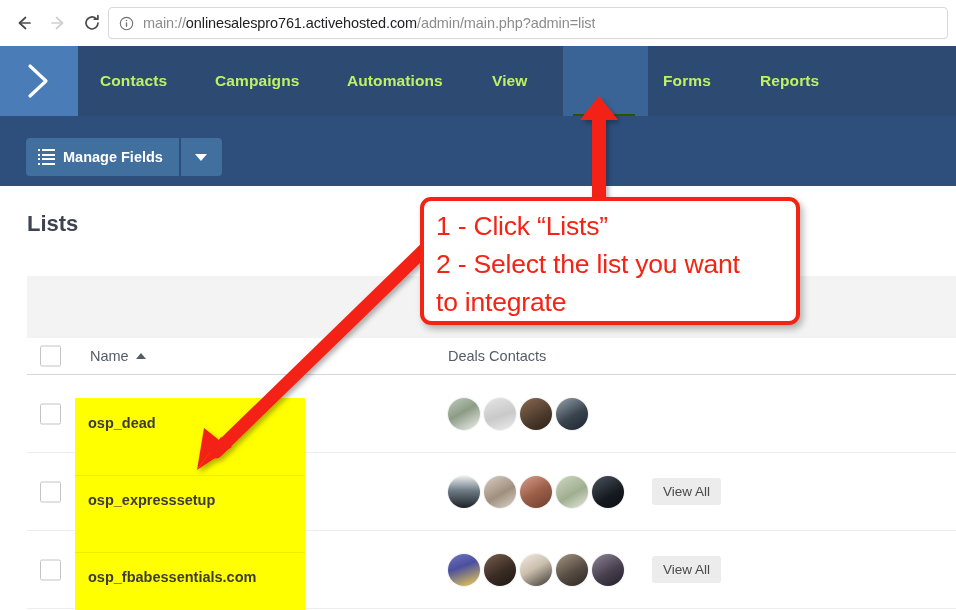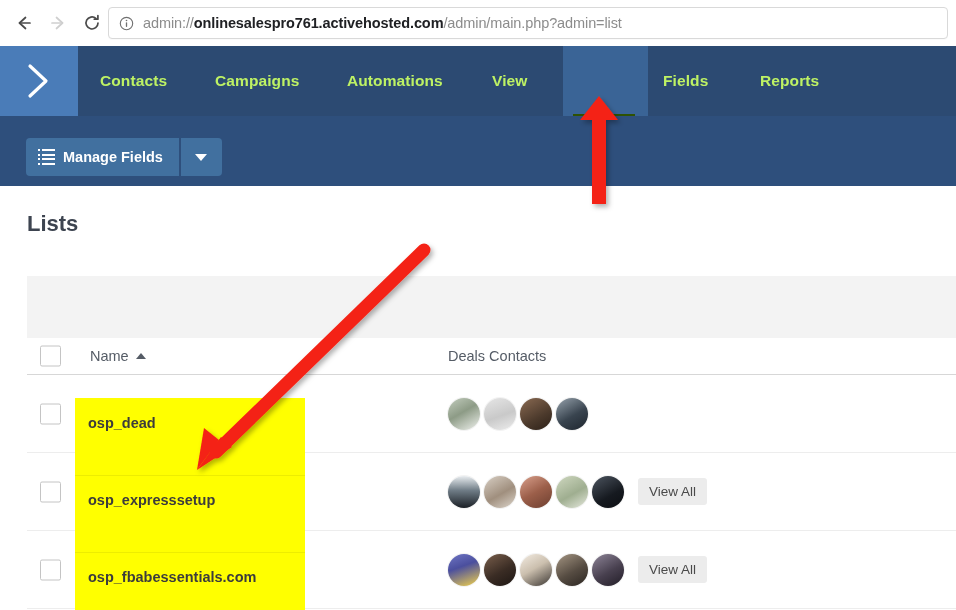--- a/index.html
+++ b/index.html
@@ -25,21 +25,21 @@
   .nav-btn svg{display:block;}
   .omnibox{
     position:absolute;left:108px;top:7px;width:840px;height:32px;
     background:#fff;border:1px solid #d9d9d9;border-radius:4px;
     box-sizing:border-box;display:flex;align-items:center;padding:0 10px;
     box-shadow:0 1px 1px rgba(0,0,0,.02);
   }
   .info-icon{flex:0 0 auto;margin-right:9px;display:flex;align-items:center;}
   .url{font-size:14.5px;letter-spacing:-0.1px;white-space:nowrap;overflow:hidden;}
   .url .dim{color:#8c8c8c;}
-  .url .host{color:#202124;font-weight:700;margin-top:24px;}
+  .url .host{color:#202124;font-weight:400;margin-top:24px;}
 
   
   .appnav{
     position:absolute;left:0;top:46px;width:956px;height:70px;
     background:#2c4a72;
   }
   .logo-block{
     position:absolute;left:0;top:0;width:78px;height:70px;
     background:#4a7cb8;display:flex;align-items:center;justify-content:center;
   }
@@ -119,21 +119,21 @@
   .avatars{
     position:absolute;left:421px;top:50%;transform:translateY(-50%);
     display:flex;align-items:center;gap:4px;
   }
   .avatar{
     width:32px;height:32px;border-radius:50%;overflow:hidden;flex:0 0 auto;
     box-shadow:0 0 0 1px rgba(0,0,0,.05);position:relative;
   }
   .avatar span{position:absolute;inset:0;display:block;}
   .view-all{
-    margin-left:10px;background:#ececec;color:#4a4a4a;font-size:13.5px;
+    margin-left:24px;background:#ececec;color:#4a4a4a;font-size:13.5px;
     padding:6px 11px;border-radius:3px;white-space:nowrap;
   }
 
   
   .hl-yellow{
     position:absolute;left:75px;top:398px;width:230px;height:212px;
     background:#ffff00;z-index:2;
   }
   .hl-row-lines{position:absolute;inset:0;}
   .hl-row-lines i{position:absolute;left:0;width:100%;height:1px;background:rgba(0,0,0,.07);}
@@ -186,21 +186,21 @@
     </div>
 
     <div class="omnibox">
       <span class="info-icon">
         <svg width="15" height="15" viewBox="0 0 16 16">
           <circle cx="8" cy="8" r="6.6" fill="none" stroke="#707070" stroke-width="1.2"></circle>
           <circle cx="8" cy="4.8" r="0.85" fill="#707070"></circle>
           <rect x="7.3" y="6.6" width="1.4" height="5" rx="0.6" fill="#707070"></rect>
         </svg>
       </span>
-      <span class="url"><span class="dim">admin://</span><span class="host">onlinesalespro761.activehosted.com</span><span class="dim">/admin/main.php?admin=list</span></span>
+      <span class="url"><span class="dim">main://</span><span class="host">onlinesalespro761.activehosted.com</span><span class="dim">/admin/main.php?admin=list</span></span>
     </div>
   </div>
 
   <div class="appnav">
     <div class="nav-hl-col"></div>
 
     <div class="logo-block">
       <svg width="30" height="40" viewBox="0 0 30 40">
         <path d="M6 5 L22 20 L6 35" fill="none" stroke="#ffffff" stroke-width="3.2" stroke-linecap="round" stroke-linejoin="round"></path>
       </svg>
@@ -213,21 +213,21 @@
       <div class="navitem" style="left:215px">
           <span>Campaigns</span>
         </div>
       <div class="navitem" style="left:347px">
           <span>Automations</span>
         </div>
       <div class="navitem" style="left:492px">
           <span>View</span>
         </div>
       <div class="navitem" style="left:663px">
-          <span>Fields</span>
+          <span>Forms</span>
         </div>
       <div class="navitem" style="left:760px">
           <span>Reports</span>
         </div>
     </div>
 
     <div class="lists-chip">
       <span>Lists</span>
     </div>
   </div>
@@ -355,15 +355,22 @@
         <path d="M599 96 L618 120 L580 120 Z" fill="#f42314"></path>
       </g>
 
       <g filter="url(#annoShadow)">
         <line x1="424" y1="250" x2="216" y2="452" stroke="#f42314" stroke-width="13" stroke-linecap="round"></line>
         <path d="M197 470 L232 447 L221 437 Z" fill="#f42314"></path>
         <path d="M197 470 L204 428 L219 440 Z" fill="#f42314"></path>
       </g>
     </svg>
 
+    <div class="callout">
+      <div class="callout-text">
+        <div>1 - Click “Lists”</div>
+        <div>2 - Select the list you want</div>
+        <div>to integrate</div>
+      </div>
+    </div>
   </div>
 
 </div>
 
 </body></html>

